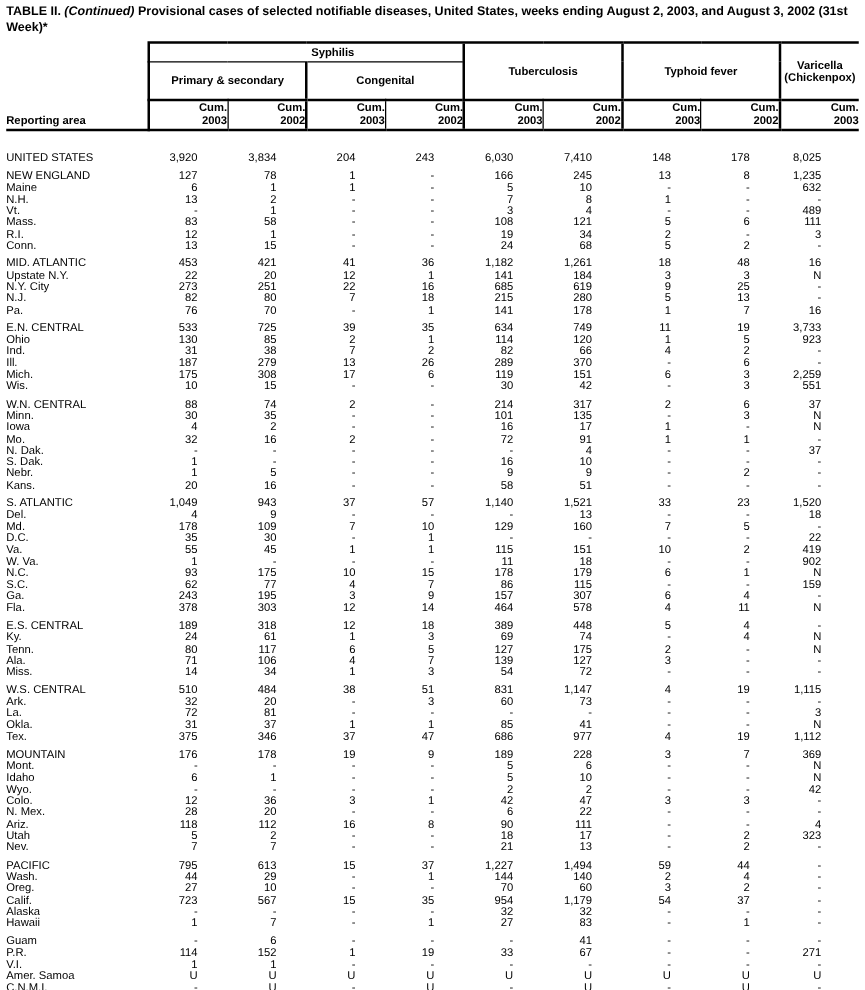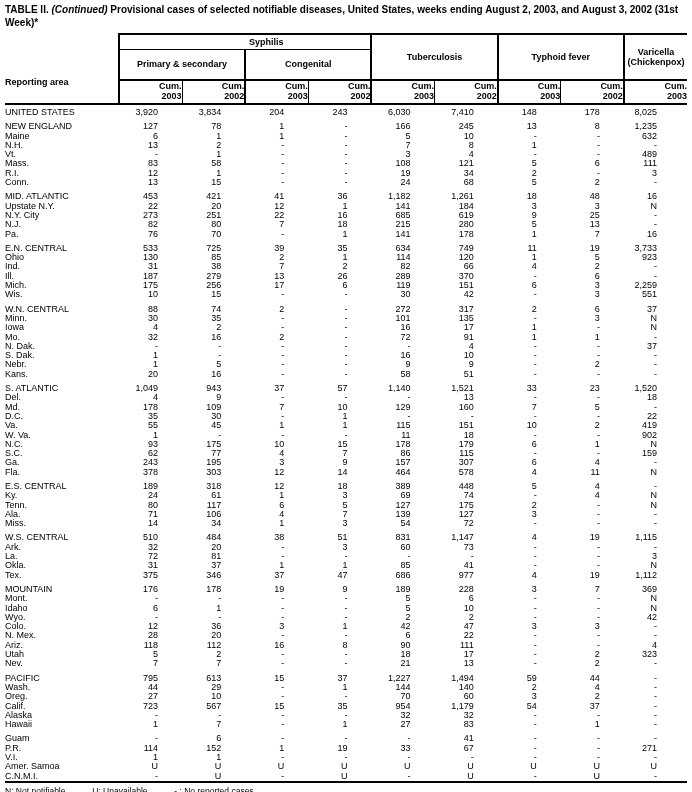--- a/index.html
+++ b/index.html
@@ -20,40 +20,40 @@
 
   table.main {
     border-collapse: collapse; table-layout: fixed;
     width: 682px; border-bottom: 2px solid #000;
   }
   col.c-area { width: 114px; }
 
   thead th { font-weight: bold; font-size: 9px; padding: 0; line-height: 10px; }
   th.ra {
     border-right: 2px solid #000; border-bottom: 2px solid #000;
-    vertical-align: bottom; text-align: left; padding-bottom: 16px;
+    vertical-align: bottom; text-align: left; padding-bottom: 2px;
   }
   th.grp { text-align: center; vertical-align: middle; }
   th.syph { border-top: 2px solid #000; border-bottom: 1px solid #000; height: 15px; padding-left: 42px; }
   th.tb, th.typ, th.var {
     border-top: 2px solid #000; border-bottom: 2px solid #000; border-left: 2px solid #000;
   }
   th.sub { text-align: center; border-bottom: 2px solid #000; height: 31px; }
   th.cong { border-left: 2px solid #000; }
   tr.cumrow th {
     text-align: right; vertical-align: middle;
     border-bottom: 2px solid #000; height: 24px; padding-bottom: 2px;
   }
   tr.cumrow th.v2, tr.cumrow th.v4, tr.cumrow th.v6, tr.cumrow th.v8 { border-left: 1px solid #000; }
   tr.cumrow th.v3, tr.cumrow th.v5, tr.cumrow th.v7, tr.cumrow th.v9 { border-left: 2px solid #000; }
 
   tbody td {
     font-size: 9px; line-height: 9.3px; padding: 0; white-space: nowrap; overflow: visible;
   }
-  tbody tr.first td { padding-top: 3px; margin-top: 40px; }
+  tbody tr.first td { padding-top: 17px; margin-top: 40px; }
   td.area { text-align: left; }
   td.num { text-align: right; padding-right: 24px; }
   td.num.v9 { padding-right: 30px; }
   tr.gap td { height: 5px; line-height: 5px; font-size: 1px; padding: 0; }
 
   .footnotes { margin-top: 3px; font-size: 8.5px; line-height: 10.5px; }
   .legend span { margin-right: 22px; }
 </style>
 </head>
 <body>
@@ -343,21 +343,21 @@
           <td class="num v4">26</td>
           <td class="num v5">289</td>
           <td class="num v6">370</td>
           <td class="num v7">-</td>
           <td class="num v8">6</td>
           <td class="num v9">-</td>
         </tr>
         <tr>
           <td class="area">Mich.</td>
           <td class="num v1">175</td>
-          <td class="num v2">256</td>
+          <td class="num v2">308</td>
           <td class="num v3">17</td>
           <td class="num v4">6</td>
           <td class="num v5">119</td>
           <td class="num v6">151</td>
           <td class="num v7">6</td>
           <td class="num v8">3</td>
           <td class="num v9">2,259</td>
         </tr>
         <tr>
           <td class="area">Wis.</td>
@@ -373,21 +373,21 @@
         </tr>
         <tr class="gap">
           <td colspan="10"></td>
         </tr>
         <tr>
           <td class="area">W.N. CENTRAL</td>
           <td class="num v1">88</td>
           <td class="num v2">74</td>
           <td class="num v3">2</td>
           <td class="num v4">-</td>
-          <td class="num v5">272</td>
+          <td class="num v5">214</td>
           <td class="num v6">317</td>
           <td class="num v7">2</td>
           <td class="num v8">6</td>
           <td class="num v9">37</td>
         </tr>
         <tr>
           <td class="area">Minn.</td>
           <td class="num v1">30</td>
           <td class="num v2">35</td>
           <td class="num v3">-</td>

